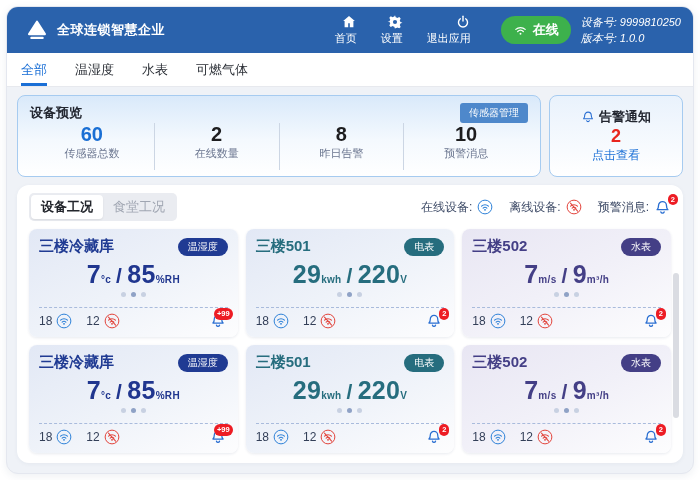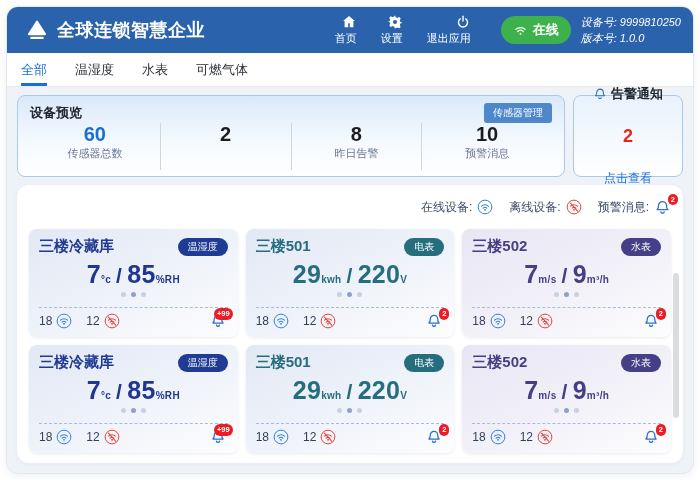--- a/index.html
+++ b/index.html
@@ -4,21 +4,21 @@
 <style>
   * { margin:0; padding:0; box-sizing:border-box; }
   body { font-family:"Liberation Sans", sans-serif; background:#fff; }
   .page { width:700px; height:480px; background:#fff; padding:6px; }
   .app { width:100%; height:100%; border:1px solid #e4e7ef; border-radius:12px; overflow:hidden;
          display:flex; flex-direction:column; background:#eff2f7; box-shadow:0 2px 8px rgba(40,60,100,.08); }
 
   
   .header { height:46px; background:#2a62ac; display:flex; align-items:center; padding:0 12px; flex:none; }
   .logo { width:24px; height:24px; margin:0 8px 0 6px; flex:none; }
-  .app-title { color:#fff; font-size:18px; font-weight:bold; letter-spacing:.5px; }
+  .app-title { color:#fff; font-size:13px; font-weight:bold; letter-spacing:.5px; }
   .hspacer { flex:1; }
   .nav-item { display:flex; flex-direction:column; align-items:flex-end; color:#fff; margin-right:24px; cursor:pointer; }
   .nav-item svg { width:16px; height:16px; }
   .nav-label { font-size:11px; margin-top:1px; white-space:nowrap; }
   .online-pill { background:#3db14c; border-radius:15px; padding:5px 12px; display:flex; align-items:center;
                  color:#fff; font-size:13px; font-weight:bold; margin:0 10px 0 6px; }
   .online-pill svg { width:15px; height:15px; margin-right:5px; }
   .device-info { color:#fff; font-size:11px; line-height:1.5; white-space:nowrap;font-style:italic; }
 
   
@@ -37,23 +37,23 @@
   .ov-title { font-size:13px; font-weight:bold; color:#222630; }
   .manage-btn { margin-left:auto; background:#4e88cb; color:#fff; font-size:10px; border:none; border-radius:3px;
                 padding:3px 9px; cursor:pointer; }
   .stats { display:flex; flex:1; }
   .stat { flex:1; text-align:center; border-right:1px solid #ccd6e4; }
   .stat:last-child { border-right:none; }
   .stat-value { font-size:20px; font-weight:bold; color:#1d1d1f; line-height:1.1; }
   .stat.highlight .stat-value { color:#1a6fd4; }
   .stat-label { font-size:11px; color:#6b7690; margin-top:1px; }
 
-  .alert-panel { width:110px; flex:none; border:1px solid #a6cbf0; border-radius:8px;
+  .alert-panel { width:134px; flex:none; border:1px solid #a6cbf0; border-radius:8px;
                  background:linear-gradient(180deg,#e9f2fc 0%,#ffffff 100%);
-                 display:flex; flex-direction:column; align-items:center; justify-content:center; cursor:pointer;gap:23px; }
+                 display:flex; flex-direction:column; align-items:center; justify-content:center; cursor:pointer; }
   .ap-title { display:flex; align-items:center; font-size:13px; font-weight:bold; color:#222630; }
   .ap-title svg { width:14px; height:14px; margin-right:4px; }
   .ap-count { font-size:18px; font-weight:bold; color:#e8251d; line-height:1.2; }
   .ap-link { font-size:12px; color:#1a6fd6; }
 
   
   .main-panel { margin-top:8px; flex:1; background:#fff; border-radius:12px; padding:8px 12px 10px;
                 position:relative; display:flex; flex-direction:column; box-shadow:0 1px 4px rgba(30,50,100,.05); min-height:0; }
   .main-top { display:flex; align-items:center; flex:none; height:28px; }
   .toggle { background:#eaecf1; border-radius:5px; padding:2px; display:flex; }
@@ -181,20 +181,21 @@
             <span class="ov-title">设备预览</span>
             <button class="manage-btn">传感器管理</button>
           </div>
           <div class="stats">
             <div class="stat highlight">
               <div class="stat-value">60</div>
               <div class="stat-label">传感器总数</div>
             </div>
             <div class="stat">
               <div class="stat-value">2</div>
+              <div class="stat-label">在线数量</div>
             </div>
             <div class="stat">
               <div class="stat-value">8</div>
               <div class="stat-label">昨日告警</div>
             </div>
             <div class="stat">
               <div class="stat-value">10</div>
               <div class="stat-label">预警消息</div>
             </div>
           </div>
@@ -207,20 +208,24 @@
               </svg>
             <span>告警通知</span>
           </div>
           <div class="ap-count">2</div>
           <div class="ap-link">点击查看</div>
         </div>
       </div>
 
       <div class="main-panel">
         <div class="main-top">
+          <div class="toggle">
+            <div class="toggle-seg active">设备工况</div>
+            <div class="toggle-seg">食堂工况</div>
+          </div>
           <div class="legend">
             <div class="legend-item">
               <span>在线设备:</span>
               <svg viewBox="0 0 24 24" style="color:#2f82d8">
                   <use href="#i-wifi"></use>
                 </svg>
             </div>
             <div class="legend-item">
               <span>离线设备:</span>
               <svg viewBox="0 0 24 24" style="color:#e2443c">

